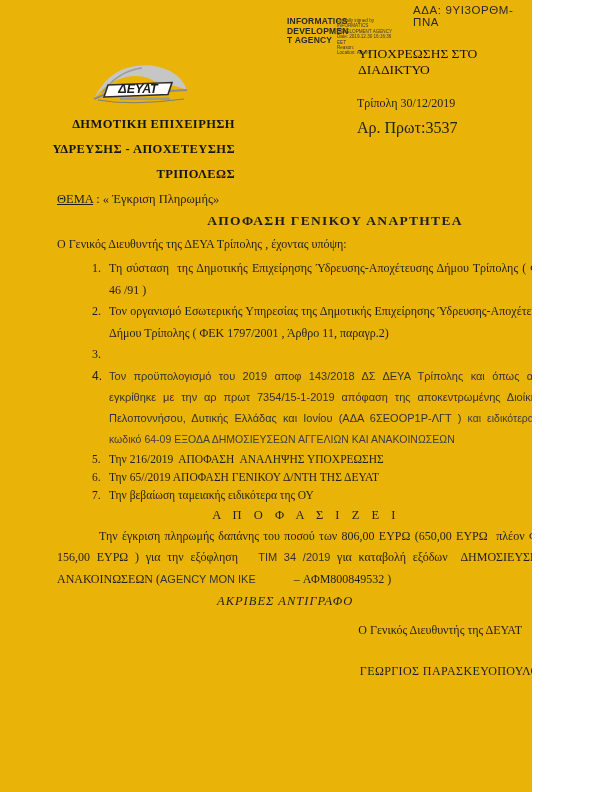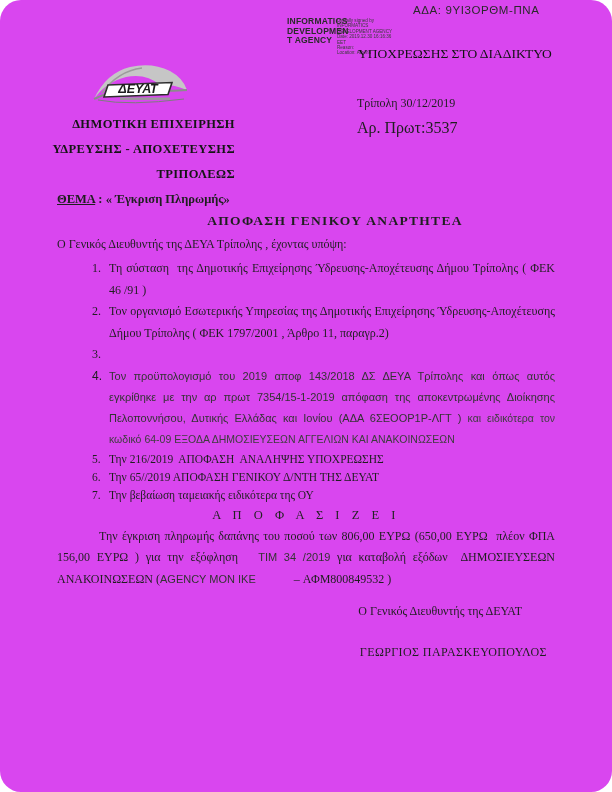--- a/index.html
+++ b/index.html
@@ -1,17 +1,17 @@
 <!DOCTYPE html>
 <html><head>
 <meta charset="utf-8">
 <style>
   html,body{margin:0;padding:0;background:#ffffff;}
-  .page{position:relative;width:612px;height:792px;background:#d946ef;overflow:hidden;
-        font-family:"Liberation Serif","DejaVu Serif",serif;color:#1f1f1f;border-radius:21px;}
+  .page{position:relative;width:532px;height:792px;background:#eab308;overflow:hidden;
+        font-family:"Liberation Serif","DejaVu Serif",serif;color:#1f1f1f;}
   .sans{font-family:"Liberation Sans","DejaVu Sans",sans-serif;}
 
   
   .ada{position:absolute;left:413px;top:4px;font-family:"Liberation Sans",sans-serif;
        font-size:11.5px;letter-spacing:0.6px;color:#2a2a2a;}
   .agency{position:absolute;left:287px;top:17px;font-family:"Liberation Sans",sans-serif;
           font-weight:bold;font-size:8.5px;line-height:9.5px;color:#2a2a2a;letter-spacing:0.2px;}
   .sigdetails{position:absolute;left:337px;top:18px;font-family:"Liberation Sans",sans-serif;
           font-size:4.6px;line-height:5.4px;color:#3a3a3a;width:90px;}
   .anartitea{position:absolute;left:358px;top:46px;font-size:13.5px;color:#111;}
@@ -19,21 +19,21 @@
   
   .logo{position:absolute;left:88px;top:59px;}
   .orgline{position:absolute;left:50px;width:185px;text-align:right;font-weight:bold;
            font-size:12.5px;letter-spacing:0.4px;color:#151515;}
   .org1{top:117px;} .org2{top:142px;} .org3{top:167px;}
   .pdate{position:absolute;left:357px;top:96px;font-size:12px;}
   .prot{position:absolute;left:357px;top:119px;font-size:16px;}
 
   
   .body{position:absolute;left:57px;top:190px;width:498px;}
-  .subject{margin:2px 0 0;font-weight:bold;font-size:12.5px;}
+  .subject{margin:2px 0 0;font-weight:normal;font-size:12.5px;}
   .subject .lbl{text-decoration:underline;}
   .doctitle{margin:6px 0 0 58px;text-align:center;font-weight:bold;font-size:13.5px;letter-spacing:1.3px;}
   .preamble{margin:8px 0 0;font-size:12px;}
   .list{margin:6px 0 0;}
   .item{display:flex;font-size:12px;line-height:21.5px;}
   .num{flex:0 0 17px;margin-left:35px;}
   .itext{flex:1;text-align:justify;white-space:pre-wrap;}
   .item4 .itext{line-height:21px;}
   .sans-main{font-family:"Liberation Sans","DejaVu Sans",sans-serif;font-size:11px;color:#333;}
   .sans-detail{font-family:"Liberation Sans","DejaVu Sans",sans-serif;font-size:10.5px;color:#3d3d3d;}
@@ -133,20 +133,21 @@
         <span class="num">7.</span>
         <span class="itext">Την βεβαίωση ταμειακής ειδικότερα της ΟΥ</span>
       </div>
 
     </div>
 
     <div class="decides">Α Π Ο Φ Α Σ Ι Ζ Ε Ι</div>
 
     <p class="decision"><span>Την έγκριση πληρωμής δαπάνης του ποσού των 806,00 ΕΥΡΩ (650,00 ΕΥΡΩ  πλέον ΦΠΑ 156,00 ΕΥΡΩ ) για την εξόφληση   </span><span class="sansbit">ΤΙΜ 34 /2019</span><span> για καταβολή εξόδων  ΔΗΜΟΣΙΕΥΣΕΩΝ ΑΝΑΚΟΙΝΩΣΕΩΝ (</span><span class="sansbit">AGENCY MON IKE</span><span class="gap"></span><span>– ΑΦΜ800849532 )</span></p>
 
+    <div class="certcopy">ΑΚΡΙΒΕΣ ΑΝΤΙΓΡΑΦΟ</div>
 
     <div class="sigtitle">Ο Γενικός Διευθυντής της ΔΕΥΑΤ</div>
 
     <div class="signame">ΓΕΩΡΓΙΟΣ ΠΑΡΑΣΚΕΥΟΠΟΥΛΟΣ</div>
 
   </div>
 
 </div>
 
 </body></html>

